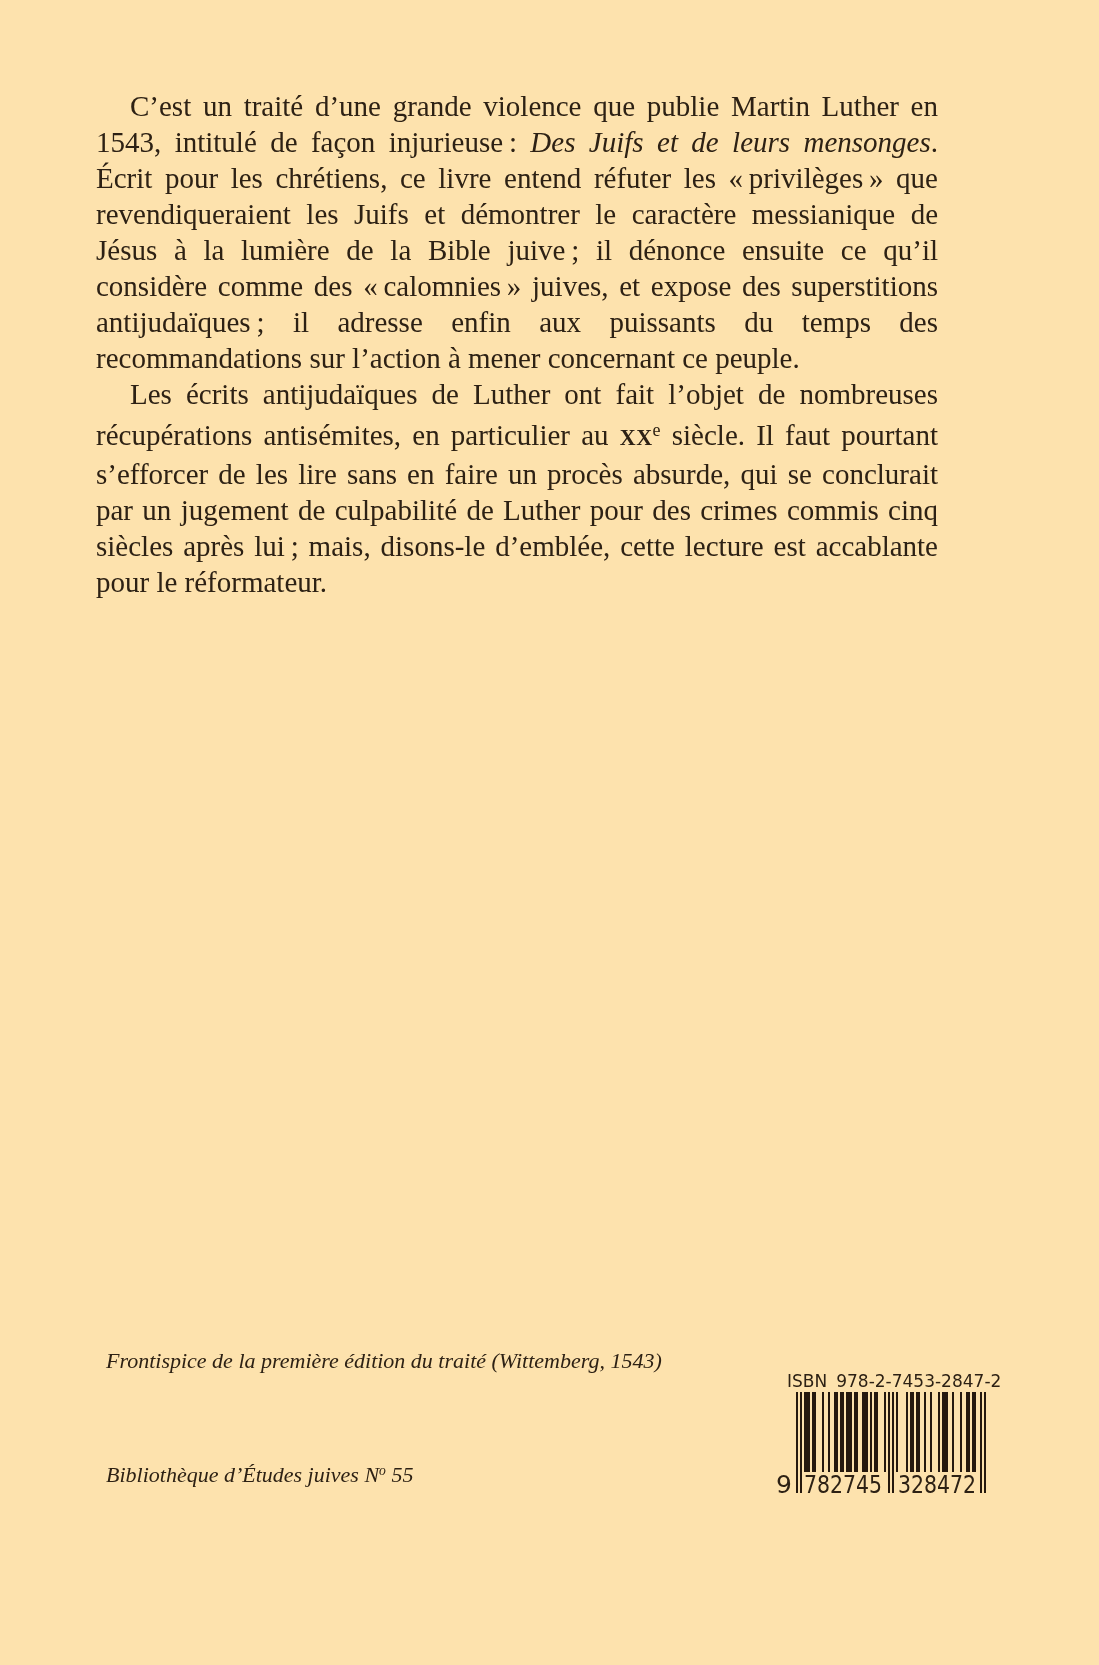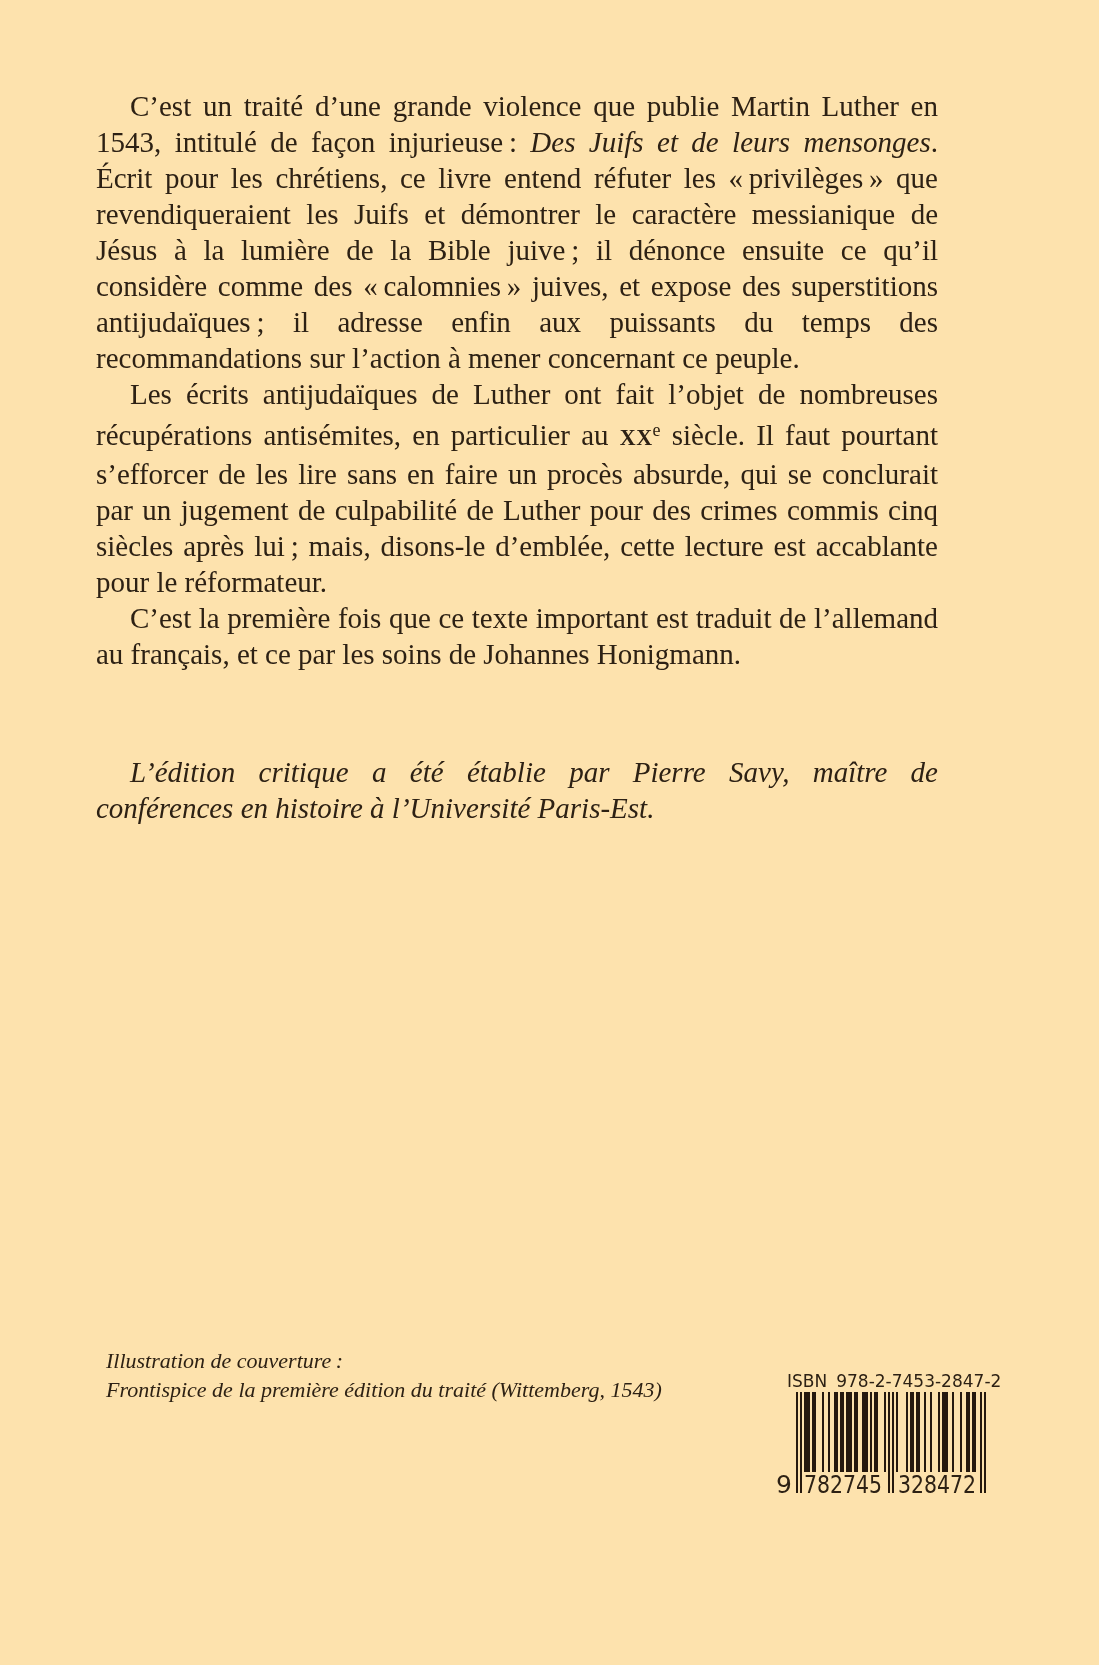--- a/index.html
+++ b/index.html
@@ -48,32 +48,28 @@
   .barcode svg{display:block;margin-top:2px;}
 </style>
 </head>
 <body>
 
 <div class="page">
 
   <div class="body-text">
     <p><span class="seg-normal">C’est un traité d’une grande violence que publie Martin Luther en 1543, intitulé de façon injurieuse : </span><span class="seg-italic">Des Juifs et de leurs mensonges</span><span class="seg-normal">. Écrit pour les chrétiens, ce livre entend réfuter les « privilèges » que revendiqueraient les Juifs et démontrer le caractère messianique de Jésus à la lumière de la Bible juive ; il dénonce ensuite ce qu’il considère comme des « calomnies » juives, et expose des superstitions antijudaïques ; il adresse enfin aux puissants du temps des recommandations sur l’action à mener concernant ce peuple.</span></p>
     <p><span class="seg-normal">Les écrits antijudaïques de Luther ont fait l’objet de nombreuses récupérations antisémites, en particulier au </span><span class="seg-sc">XX</span><span class="seg-sup">e</span><span class="seg-normal"> siècle. Il faut pourtant s’efforcer de les lire sans en faire un procès absurde, qui se conclurait par un jugement de culpabilité de Luther pour des crimes commis cinq siècles après lui ; mais, disons-le d’emblée, cette lecture est accablante pour le réformateur.</span></p>
-    <p><span class="seg-normal">C’est la première fois que ce texte important est traduit de l’allemand au français, et ce par les soins de Johannes Honigmann.</span></p>
   </div>
 
-  <div class="credit">
-    <p>L’édition critique a été établie par Pierre Savy, maître de conférences en histoire à l’Université Paris-Est.</p>
-  </div>
 
   <div class="illus">
-    <div>Illustration de couverture :</div>
     <div>Frontispice de la première édition du traité (Wittemberg, 1543)</div>
   </div>
 
+  <div class="collection"><span class="seg-normal">Bibliothèque d’Études juives N</span><span class="seg-sup">o</span><span class="seg-normal"> 55</span></div>
 
   <div class="barcode">
     <div class="isbn-line">
       <span>ISBN</span><span class="isbn-val">978-2-7453-2847-2</span>
     </div>
     <svg id="ean-svg" viewBox="0 0 215 104" width="215" height="104">
         <rect x="21" y="0" width="2" height="101" fill="#26190e"></rect>
         <rect x="25" y="0" width="2" height="101" fill="#26190e"></rect>
         <rect x="29" y="0" width="2" height="80" fill="#26190e"></rect>
         <rect x="31" y="0" width="2" height="80" fill="#26190e"></rect>

